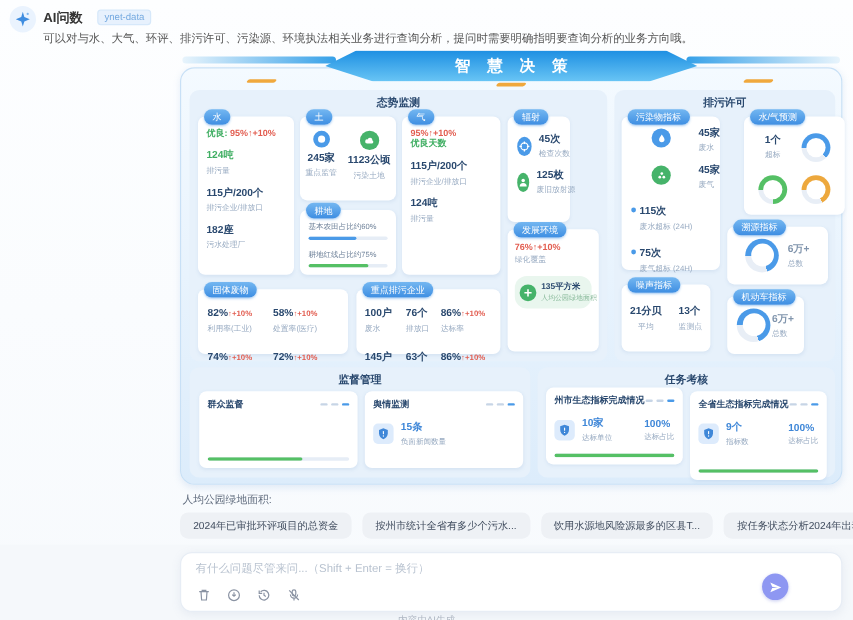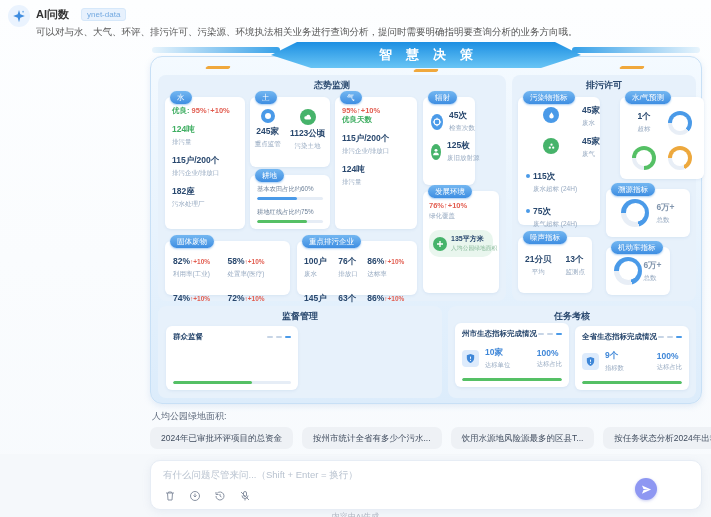--- a/index.html
+++ b/index.html
@@ -87,21 +87,21 @@
   .g-blue{background:conic-gradient(#4a9ae8 0 62%,#e8eef6 62% 100%)}
   .g-green{background:conic-gradient(#55c065 0 75%,#e8eef6 75% 100%)}
   .g-orange{background:conic-gradient(#eda83d 0 68%,#e8eef6 68% 100%)}
   .g-blue70{background:conic-gradient(#4a9ae8 0 70%,#e8eef6 70% 100%)}
   .gv{font-size:8.5px;font-weight:bold;color:#8195ad;white-space:nowrap}
 
   
   .c-sup1{left:8px;top:20px;width:132px;height:64px}
   .c-sup2{left:146px;top:20px;width:132px;height:64px}
   .c-task1{left:7px;top:17px;width:114px;height:64px}
-  .c-task2{left:127px;top:20px;width:114px;height:64px}
+  .c-task2{left:127px;top:20px;width:114px;height:74px}
   .card-head{display:flex;justify-content:space-between;align-items:center;padding:6px 7px 0}
   .card-title{font-size:7.5px;font-weight:bold;color:#29486e;white-space:nowrap}
   .tabs{display:flex;gap:3px}
   .tab-dash{width:6px;height:2.5px;border-radius:1px;background:#c7d5e6}
   .tab-active{background:#4a9ae8}
   .stat-row{display:flex;align-items:center;gap:6px;padding:8px 7px 0}
   .shield{width:17px;height:17px;border-radius:4px;background:#ddebfc;display:flex;align-items:center;justify-content:center;flex:none}
   .sv{font-size:8.5px;font-weight:bold;color:#3f87d8;white-space:nowrap}
   .sl{font-size:6.3px;color:#97aac1;margin-top:2px;white-space:nowrap}
   .stat-right{margin-left:auto}
@@ -362,20 +362,43 @@
           <div class="tabs">
               <span class="tab-dash"></span>
               <span class="tab-dash"></span>
               <span class="tab-dash tab-active"></span>
             </div>
         </div>
         <div class="prog">
             <div class="bar-fill fill-green" style="width: 67%;"></div>
           </div>
       </div>
+      <div class="card c-sup2">
+        <div class="card-head">
+          <div class="card-title">舆情监测</div>
+          <div class="tabs">
+              <span class="tab-dash"></span>
+              <span class="tab-dash"></span>
+              <span class="tab-dash tab-active"></span>
+            </div>
+        </div>
+        <div class="stat-row">
+          <div class="shield">
+              <svg width="11" height="11" viewBox="0 0 24 24">
+                <path d="M12 2l8 3v6c0 5-3.5 9-8 11-4.5-2-8-6-8-11V5z" fill="#3f87d8"></path>
+                <rect x="11" y="7" width="2" height="6" rx="1" fill="#fff"></rect>
+                <circle cx="12" cy="16" r="1.2" fill="#fff"></circle>
+              </svg>
+            </div>
+          <div>
+              <div class="sv">15条</div>
+              <div class="sl">负面新闻数量</div>
+            </div>
+        </div>
+      </div>
     </div>
 
     <div class="panel p-task">
       <div class="panel-title">任务考核</div>
       <div class="card c-task1">
         <div class="card-head">
           <div class="card-title">州市生态指标完成情况</div>
           <div class="tabs">
               <span class="tab-dash"></span>
               <span class="tab-dash"></span>

